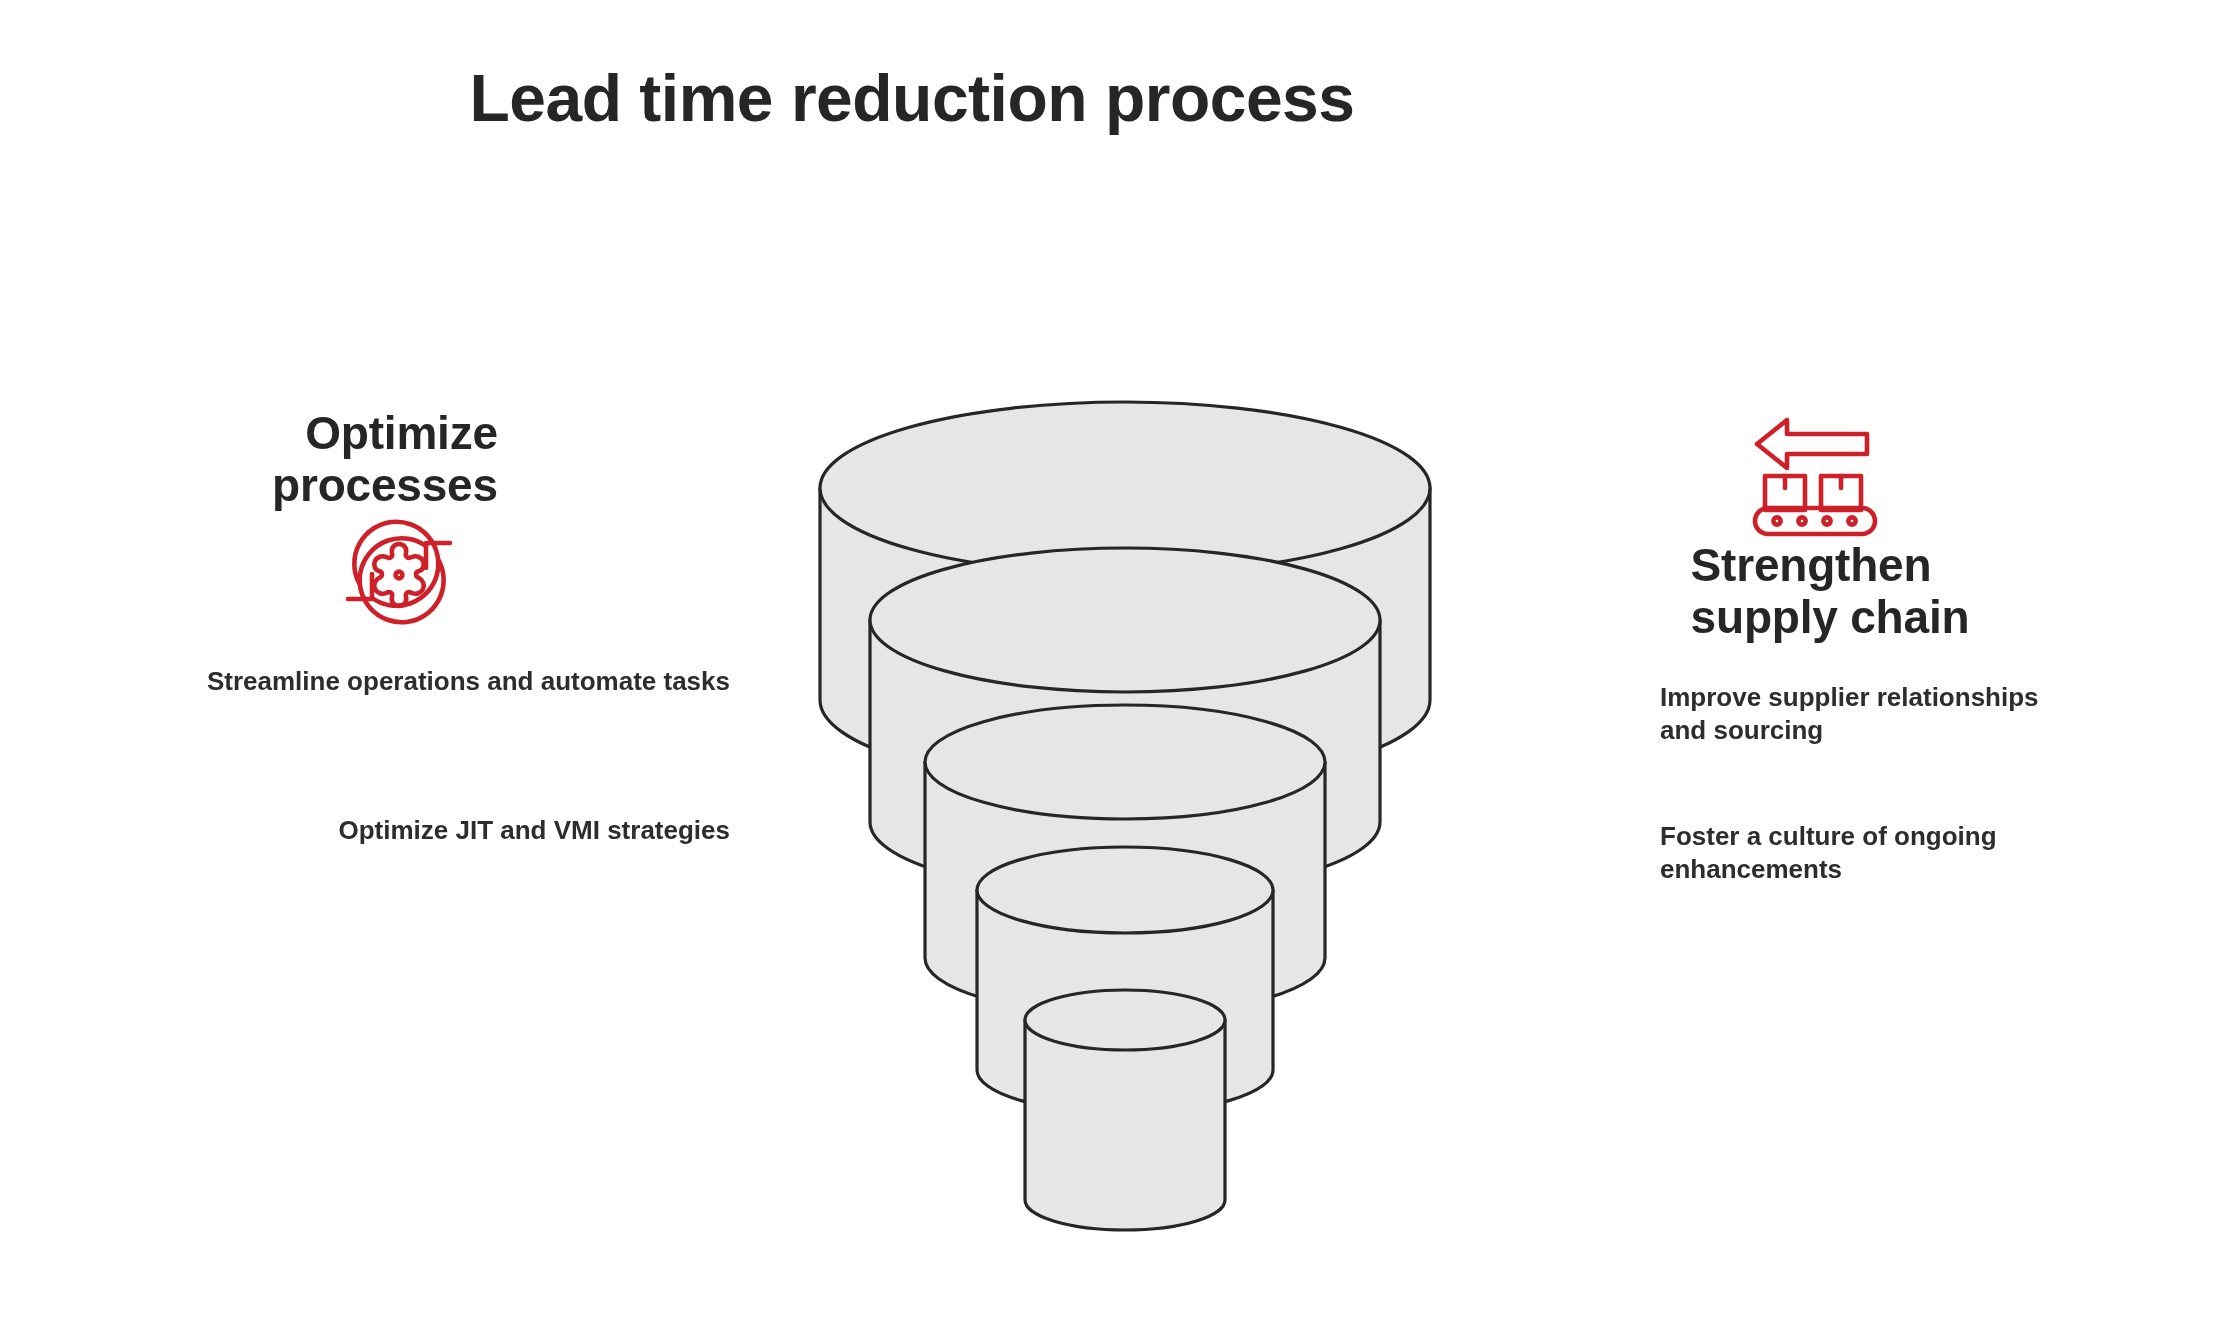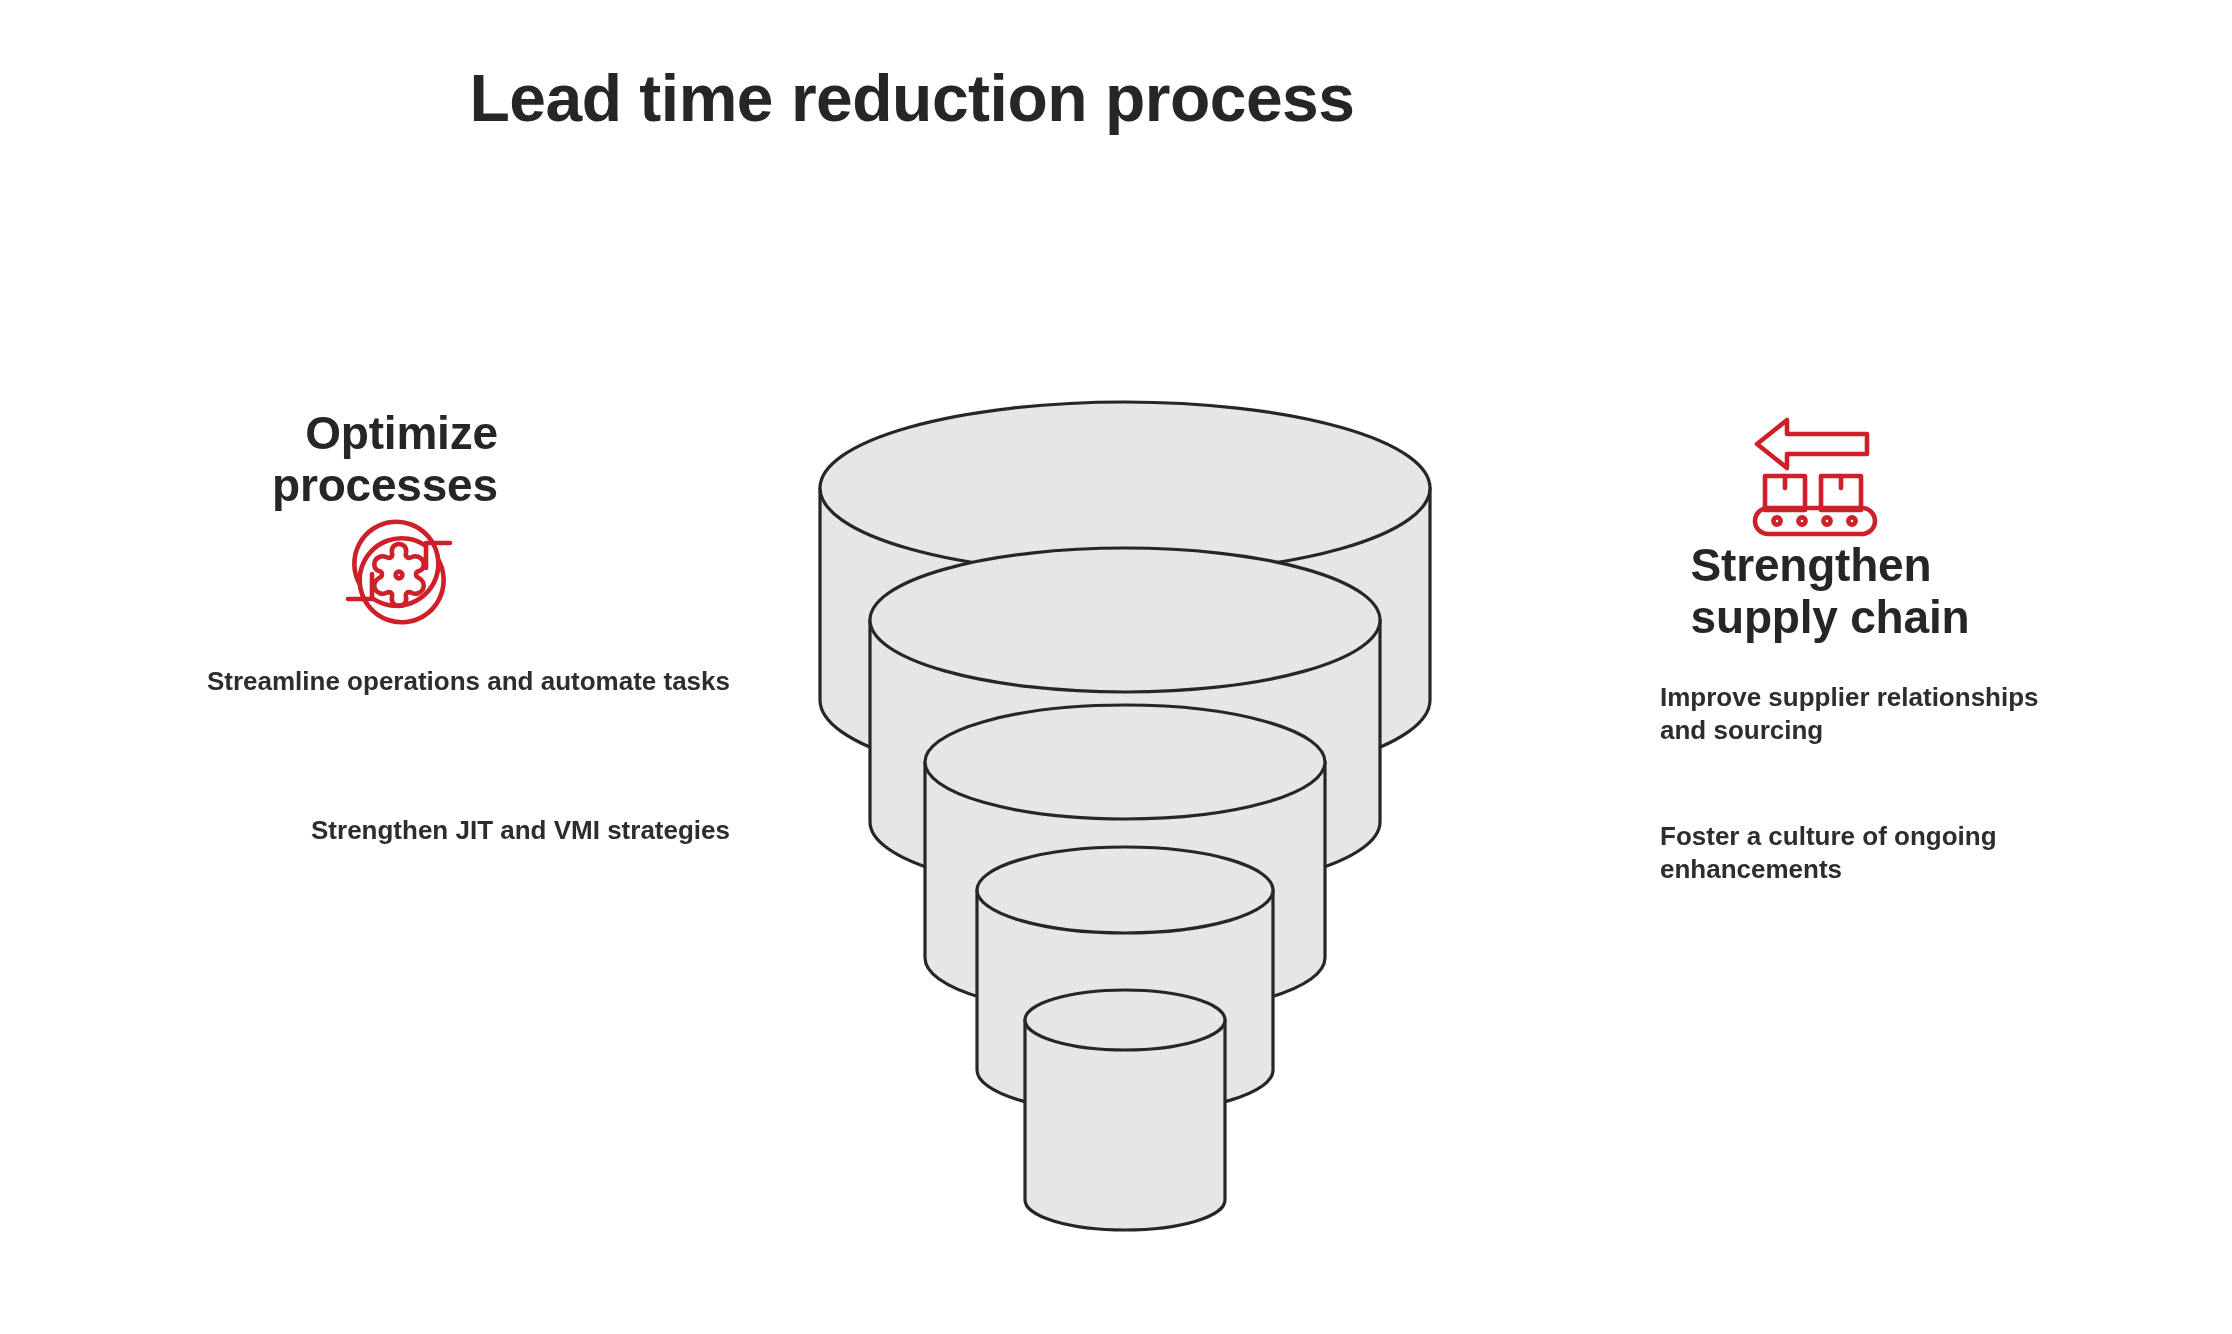--- a/index.html
+++ b/index.html
@@ -178,21 +178,21 @@
                      C 52 37 55 33 60 33 Z"></path>
             <circle cx="60" cy="64" r="3.4"></circle>
           </g>
         </svg>
       </span>
     </div>
     <div class="desc align-right desc-left">Streamline operations and automate tasks</div>
   </div>
 
   <div class="block block-left-2">
-    <div class="desc align-right desc-left">Strengthen JIT and VMI strategies</div>
+    <div class="desc align-right desc-left">Optimize JIT and VMI strategies</div>
   </div>
 </div>
 
 <div class="col col-right">
 
   <div class="block block-right-1">
     <div class="head-row head-right">
       <span class="icon-slot icon-conveyor">
         <svg viewBox="0 0 132 126" width="132" height="126">
           <g fill="none" stroke="#CE2029" stroke-width="4.6" stroke-linecap="round" stroke-linejoin="round">

